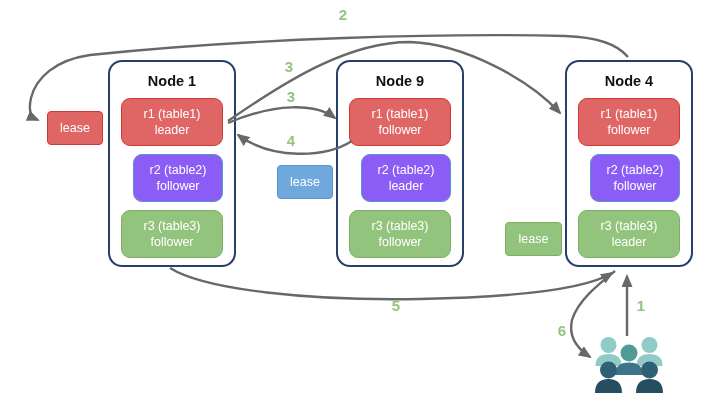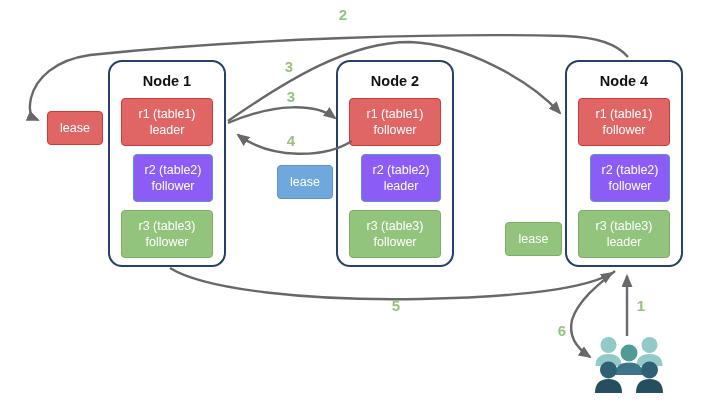--- a/index.html
+++ b/index.html
@@ -1,30 +1,30 @@
 <!DOCTYPE html>
 <html><head>
 <meta charset="utf-8">
 <style>
   html,body { margin:0; padding:0; background:#ffffff; }
   .stage {
     position:relative; width:704px; height:405px; background:#ffffff;
     font-family:"Liberation Sans", sans-serif; overflow:hidden;
   }
   .node {
-    position:absolute; top:60px; width:118px; height:207px;
+    position:absolute; top:60px; width:128px; height:207px;
     background:#ffffff; border:2px solid #26406B; border-radius:14px;
     box-sizing:border-box;
   }
   .node-title {
     position:absolute; top:11px; left:0; right:0; text-align:center;
     font-weight:bold; font-size:14.5px; color:#111111;
   }
   .replica {
-    position:absolute; left:11px; right:11px; height:48px; border-radius:4px;
+    position:absolute; left:11px; right:11px; height:48px; border-radius:9px;
     color:#ffffff; display:flex; flex-direction:column; align-items:center;
     justify-content:center; font-size:12.5px; line-height:1.3; text-align:center;
     box-sizing:border-box;
   }
   .replica.red   { background:#E06666; border:1.5px solid #D03A33; }
   .replica.blue  { background:#8b5cf6; border:1.5px solid #5B93CE;margin-left:12px; }
   .replica.green { background:#93C47D; border:1.5px solid #7CAE63; }
   .pos-r1 { top:36px; } .pos-r2 { top:92px; } .pos-r3 { top:148px; }
 
   .lease {
@@ -58,21 +58,21 @@
       <span>r2 (table2)</span>
       <span>follower</span>
     </div>
     <div class="replica green pos-r3">
       <span>r3 (table3)</span>
       <span>follower</span>
     </div>
   </div>
 
   <div class="node" style="left:336px;">
-    <div class="node-title">Node 2</div>
+    <div class="node-title">Node 9</div>
     <div class="replica red pos-r1">
       <span>r1 (table1)</span>
       <span>follower</span>
     </div>
     <div class="replica blue pos-r2">
       <span>r2 (table2)</span>
       <span>leader</span>
     </div>
     <div class="replica green pos-r3">
       <span>r3 (table3)</span>

